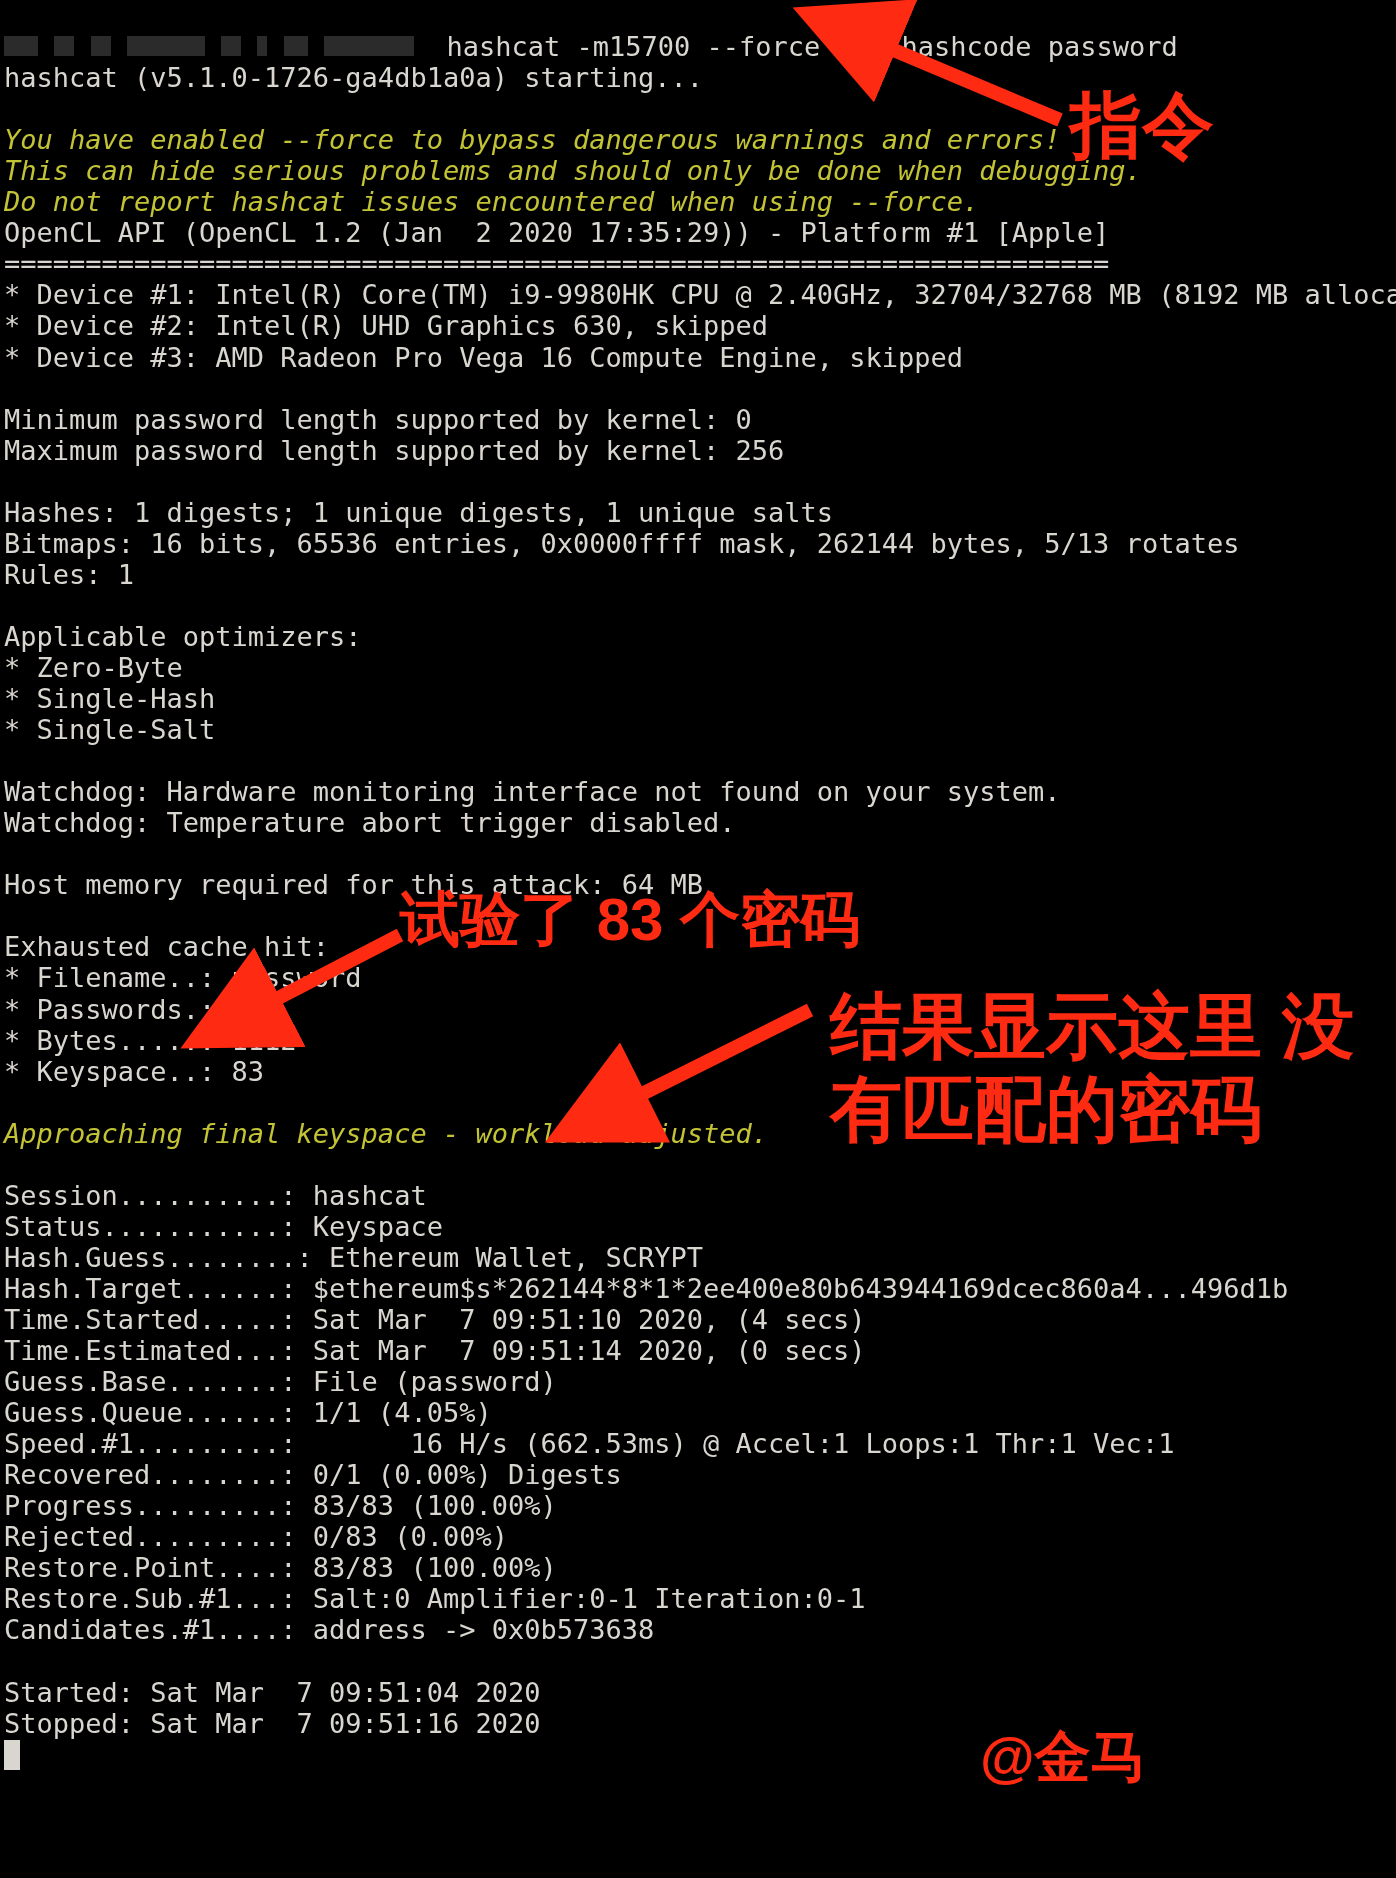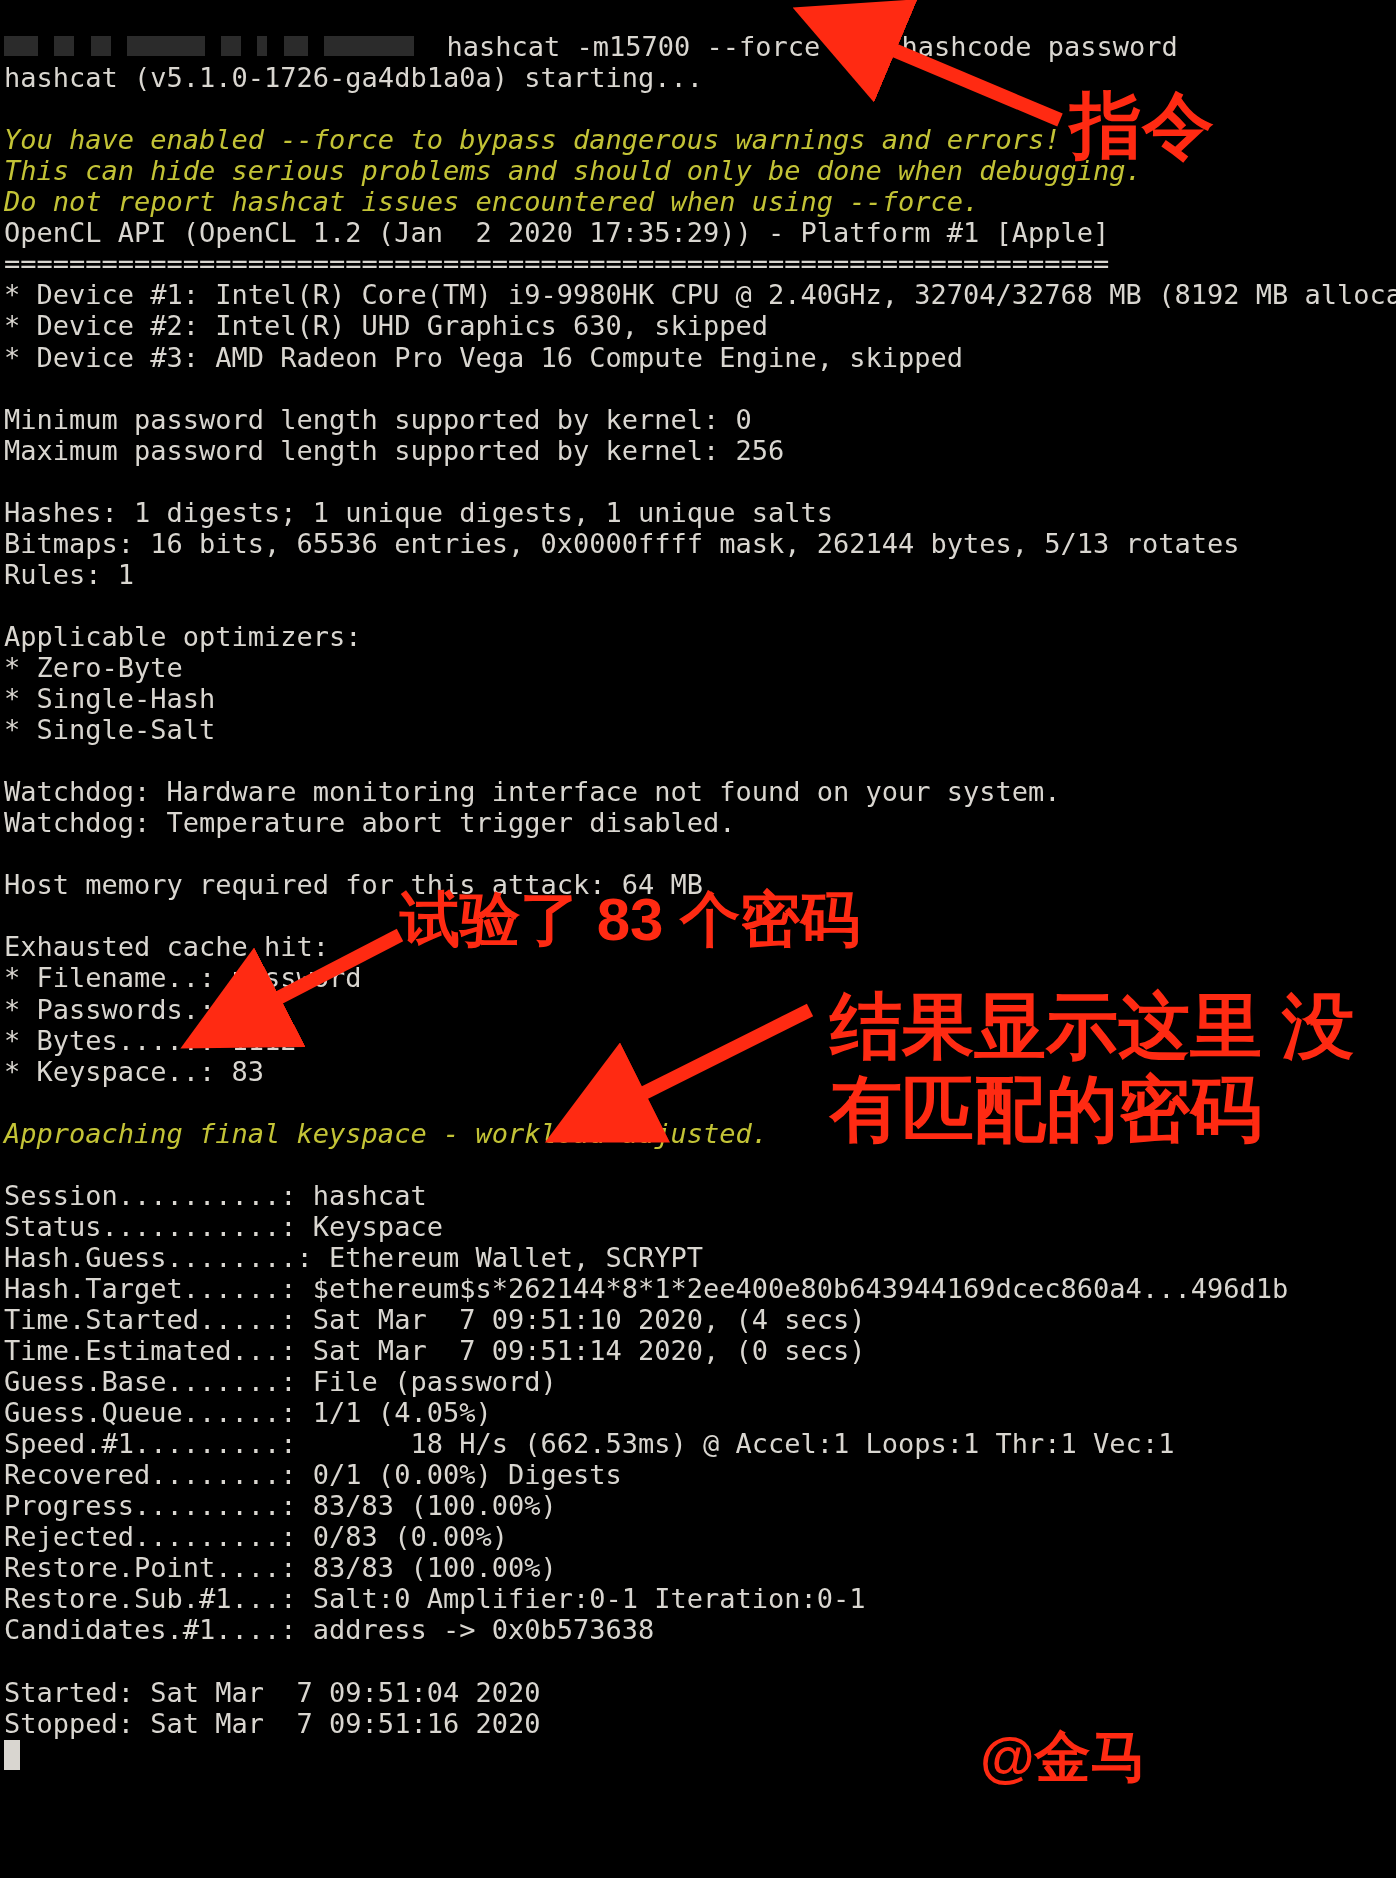--- a/index.html
+++ b/index.html
@@ -92,21 +92,21 @@
 <span class="yellow">Approaching final keyspace - workload adjusted.</span>
 
 <span>Session..........: hashcat</span>
 <span>Status...........: Keyspace</span>
 <span>Hash.Guess........: Ethereum Wallet, SCRYPT</span>
 <span>Hash.Target......: $ethereum$s*262144*8*1*2ee400e80b643944169dcec860a4...496d1b</span>
 <span>Time.Started.....: Sat Mar  7 09:51:10 2020, (4 secs)</span>
 <span>Time.Estimated...: Sat Mar  7 09:51:14 2020, (0 secs)</span>
 <span>Guess.Base.......: File (password)</span>
 <span>Guess.Queue......: 1/1 (4.05%)</span>
-<span>Speed.#1.........:       18 H/s (662.53ms) @ Accel:1 Loops:1 Thr:1 Vec:1</span>
+<span>Speed.#1.........:       16 H/s (662.53ms) @ Accel:1 Loops:1 Thr:1 Vec:1</span>
 <span>Recovered........: 0/1 (0.00%) Digests</span>
 <span>Progress.........: 83/83 (100.00%)</span>
 <span>Rejected.........: 0/83 (0.00%)</span>
 <span>Restore.Point....: 83/83 (100.00%)</span>
 <span>Restore.Sub.#1...: Salt:0 Amplifier:0-1 Iteration:0-1</span>
 <span>Candidates.#1....: address -&gt; 0x0b573638</span>
 
 <span>Started: Sat Mar  7 09:51:04 2020</span>
 <span>Stopped: Sat Mar  7 09:51:16 2020</span>
 <span class="cursor"></span>

